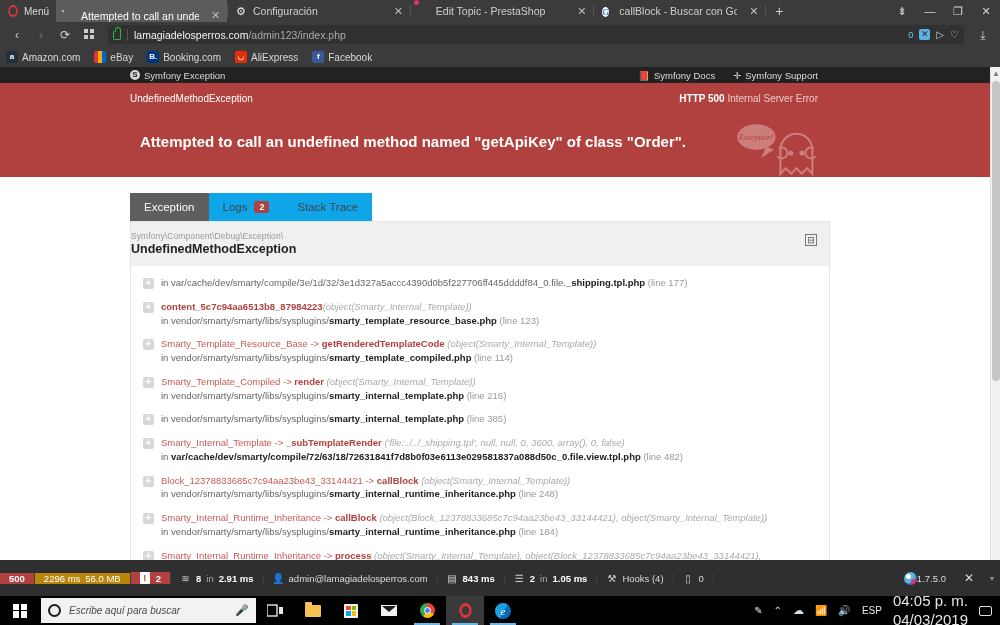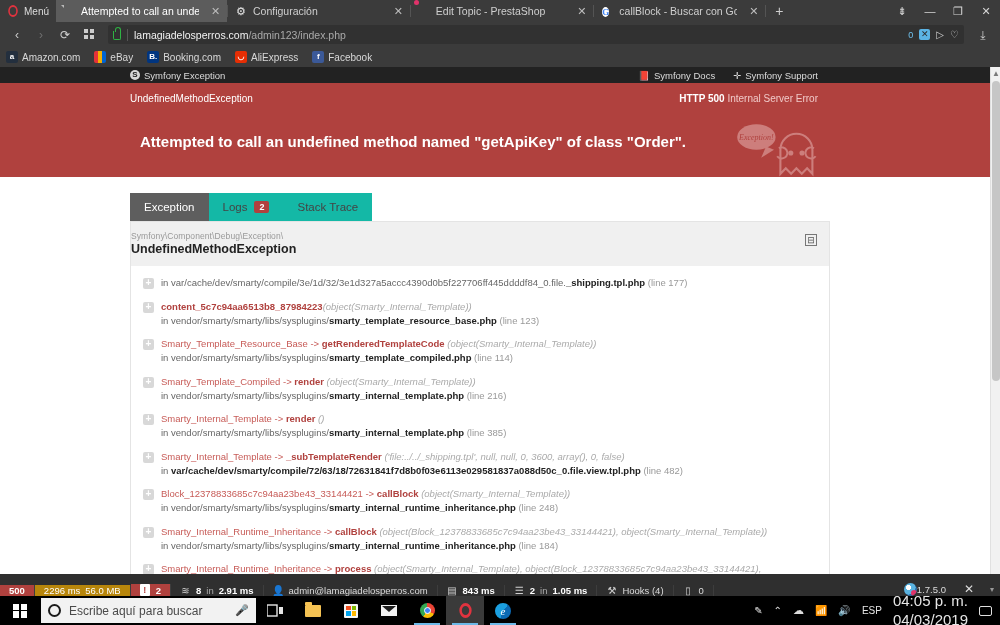--- a/index.html
+++ b/index.html
@@ -25,21 +25,21 @@
   .opera-o {
     width: 12px; height: 12px; border-radius: 50%;
     border: 2.5px solid #e0333f; box-sizing: border-box;
     transform: scaleX(0.8);
   }
   .tab {
     display: flex; align-items: center; gap: 5px;
     padding: 0 6px 0 8px; min-width: 0;
     color: #cfcfcf; font-size: 10.5px; position: relative;
   }
-  .tab.active { background: #5c5c5c; color: #fff; }
+  .tab.active { background: #5c5c5c; color: #fff; align-items: flex-end; }
   .tab .label {
     white-space: nowrap; overflow: hidden;
     text-overflow: clip; max-width: 118px;
   }
   .tab .xclose {
     font-size: 11px; color: #bdbdbd; margin-left: 6px;
     width: 11px; text-align: center; flex: none;
   }
   .tab-sep { width: 1px; background: #545454; margin: 5px 0; }
   .favicon { width: 12px; height: 12px; flex: none; position: relative; }
@@ -177,21 +177,21 @@
   .ghost {
     position: absolute; right: 170px; top: 8px;
     width: 96px; height: 56px; opacity: .45;
   }
 
   
   .content-wrap { padding: 16px 170px 0 130px; background: #fff; }
   .tabs { display: flex; gap: 0; margin-bottom: 0; text-align: right; }
   .ex-tab {
     padding: 8px 14px; font-size: 11.5px; color: #444;
-    background: #14b8a6; display: flex; align-items: center; gap: 7px;
+    background: #0ea5e9; display: flex; align-items: center; gap: 7px;
   }
   .ex-tab.active { background: #5e5e5e; color: #fff; }
   .badge {
     background: #b0413e; color: #fff; font-size: 9px; font-weight: bold;
     padding: 1px 5px; border-radius: 2px;
   }
 
   .panel-head {
     background: #f0f0f0; border: 1px solid #e4e4e4; border-bottom: none;
     padding: 9px 12px 10px 0; position: relative;
@@ -215,22 +215,22 @@
   .trace-body { font-size: 9.5px; line-height: 1.45; color: #555; min-width: 0; }
   .call { color: #c75b57; }
   .call .fn { font-weight: bold; color: #b0413e; }
   .call .args { color: #aaa; font-style: italic; }
   .loc { color: #666; }
   .loc b { color: #222; }
   .loc .lineno { color: #999; }
 
   
   .sf-toolbar {
-    position: absolute; left: 0; right: 0; bottom: 29px; height: 22px;
-    background: #2f2f2f; color: #dcdcdc; display: flex; align-items: flex-end;
+    position: absolute; left: 0; right: 0; bottom: 29px; height: 36px;
+    background: #2f2f2f; color: #dcdcdc; display: flex; align-items: center;
     font-size: 9.5px;
   }
   .tb-block {
     display: flex; align-items: center; gap: 5px; padding: 0 9px;
     border-right: 1px solid #3d3d3d; white-space: nowrap;
   }
   .tb-status { background: #b0413e; color: #fff; font-weight: bold; }
   .tb-time { background: #b8860b; color: #fff; }
   .tb-alert { background: #b0413e; color: #fff; font-weight: bold; gap: 6px; }
   .tb-block b { color: #fff; font-weight: bold; }
@@ -274,21 +274,21 @@
   }
   .win-logo i { background: #fff; display: block; }
   .searchbox {
     width: 215px; height: 25px; background: #f2f2f2; display: flex;
     align-items: center; gap: 8px; padding: 0 7px; margin-left: 1px;
   }
   .search-ring {
     width: 13px; height: 13px; border: 2px solid #1b1b1b; border-radius: 50%;
     flex: none;
   }
-  .search-txt { font-size: 12px; color: #4a4a4a; flex: 1; }
+  .search-txt { font-size: 10px; color: #4a4a4a; flex: 1; font-style: italic; }
   .mic { color: #555; font-size: 11px; }
   .tb-icons { display: flex; align-items: center; }
   .tb-ic {
     width: 38px; height: 29px; display: flex; align-items: center;
     justify-content: center; position: relative;
   }
   .tb-ic.active:after {
     content: ""; position: absolute; bottom: 0; left: 6px; right: 6px;
     height: 2px; background: #6cb9e8;
   }
@@ -539,21 +539,20 @@
         <span class="plus-ic">+</span>
         <div class="trace-body">
           <div class="call"><span>Smarty_Template_Compiled</span><span> -&gt; </span><span class="fn">render</span> <span class="args">(object(Smarty_Internal_Template))</span></div>
           <div class="loc"><span>in </span><span>vendor/smarty/smarty/libs/sysplugins/</span><b>smarty_internal_template.php</b> <span class="lineno">(line 216)</span></div>
         </div>
       </div>
 
       <div class="trace-row">
         <span class="plus-ic">+</span>
         <div class="trace-body">
-          <div class="call"><span>Smarty_Internal_Template</span><span> -&gt; </span><span class="fn">render</span> <span class="args">()</span></div>
           <div class="loc"><span>in </span><span>vendor/smarty/smarty/libs/sysplugins/</span><b>smarty_internal_template.php</b> <span class="lineno">(line 385)</span></div>
         </div>
       </div>
 
       <div class="trace-row">
         <span class="plus-ic">+</span>
         <div class="trace-body">
           <div class="call"><span>Smarty_Internal_Template</span><span> -&gt; </span><span class="fn">_subTemplateRender</span> <span class="args">('file:../../_shipping.tpl', null, null, 0, 3600, array(), 0, false)</span></div>
           <div class="loc"><span>in </span><b>var/cache/dev/smarty/compile/72/63/18/72631841f7d8b0f03e6113e029581837a088d50c_0.file.view.tpl.php</b> <span class="lineno">(line 482)</span></div>
         </div>

